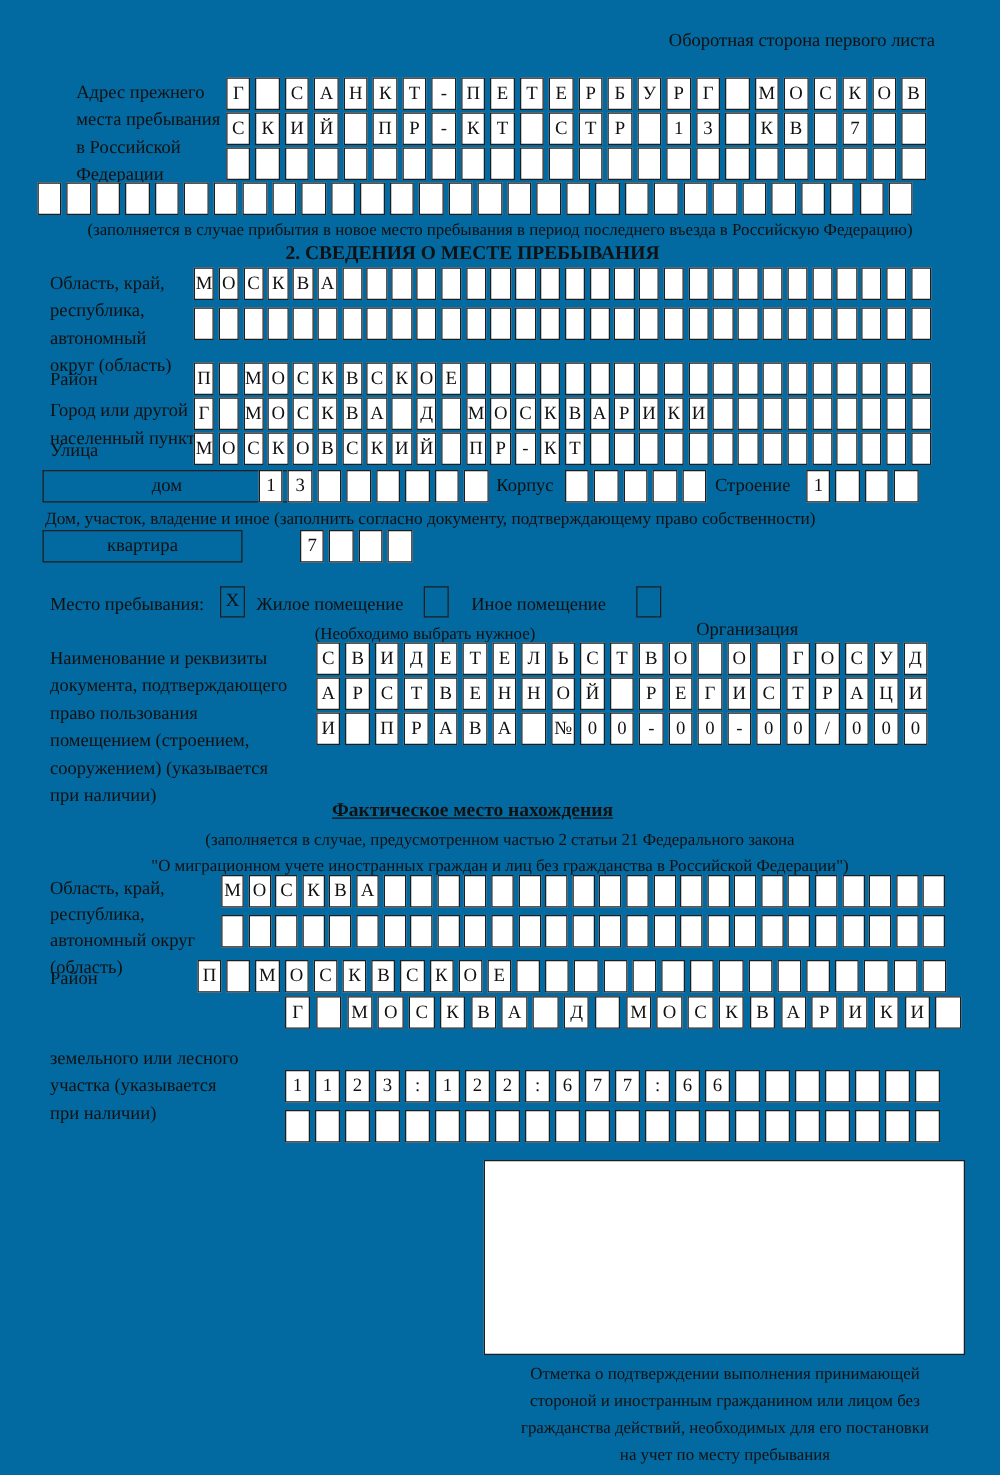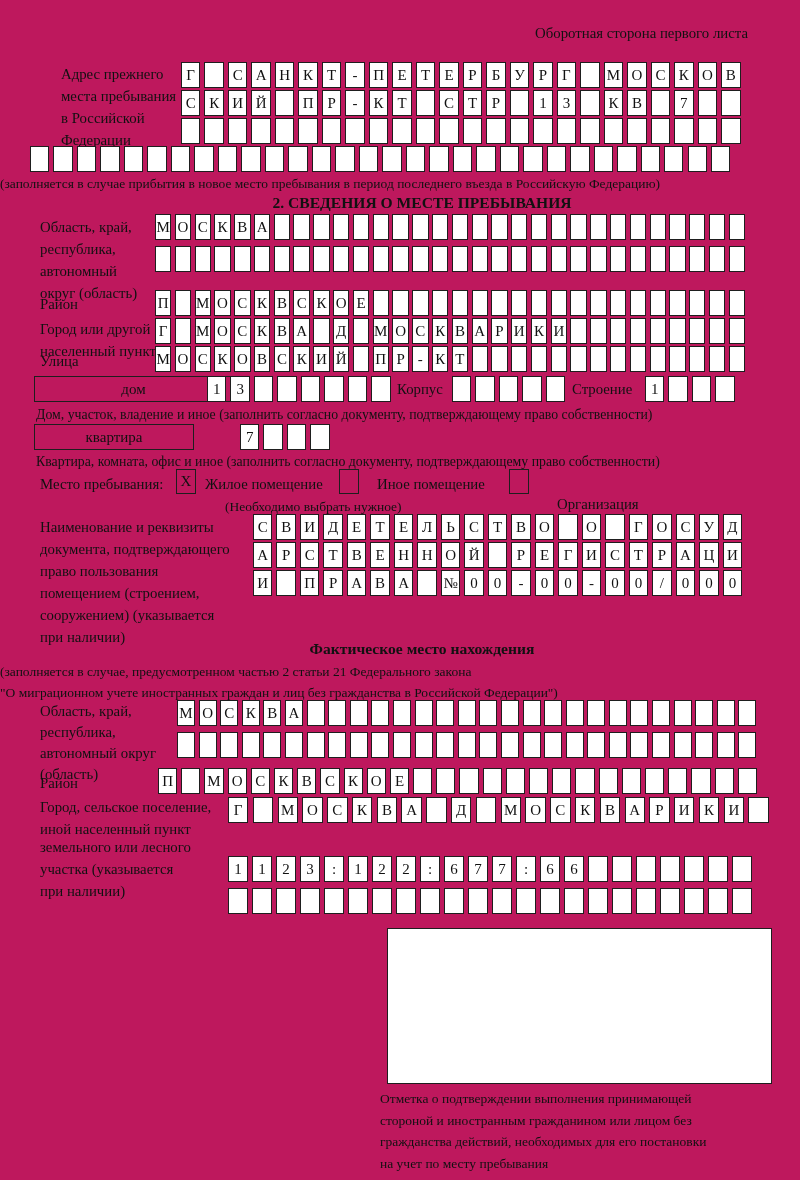--- a/index.html
+++ b/index.html
@@ -1,25 +1,25 @@
 <!DOCTYPE html>
 <html><head>
 <meta charset="utf-8">
 <style>
   html,body { margin:0; padding:0; background:#fff; }
   #page {
-    position:relative; width:800px; height:1180px; background:#be185d;
+    position:relative; width:800px; height:1180px; background:#0369a1;
     font-family:"Liberation Serif","DejaVu Serif",serif; color:#111;
     overflow:hidden;
   }
   .lbl { position:absolute; font-size:14.8px; line-height:22px; }
   .lbl.lh21 { line-height:21px; }
   .cap { position:absolute; font-size:13.5px; line-height:17px; }
-  .center { text-align:left; }
-  .title { position:absolute; left:0; width:756px; text-align:center; font-weight:700; font-size:15.6px;margin-left:44px; }
+  .center { text-align:center; }
+  .title { position:absolute; left:0; width:756px; text-align:center; font-weight:700; font-size:15.6px; }
   .boxrow { position:absolute; display:flex; }
   .box { box-sizing:border-box; border:1.4px solid #1e1e1e; height:26px;
          display:flex; align-items:center; justify-content:center;
          font-size:15px; background:#fff; }
   .p235 {gap:4.1px} .p235 .box{width:19.4px}
   .p198 {gap:3.4px} .p198 .box{width:16.4px}
   .p216 {gap:3.6px} .p216 .box{width:18px}
   .p232 {gap:4px}   .p232 .box{width:19.2px}
   .p248 {gap:4.4px} .p248 .box{width:20.4px}
   .p240 {gap:4px}   .p240 .box{width:20px}
@@ -361,21 +361,20 @@
     </div>
   <div class="cap" style="left:36px; top:406px; width:740px; font-size:13.8px;">Дом, участок, владение и иное (заполнить согласно документу, подтверждающему право собственности)</div>
 
   <div class="wbox" style="left:34px; top:424px; width:160px;">квартира</div>
   <div class="boxrow p235" style="left:240px; top:424px;">
       <span class="box">7</span>
       <span class="box"></span>
       <span class="box"></span>
       <span class="box"></span>
     </div>
-  <div class="cap" style="left:36px; top:453px; width:740px; font-size:13.8px;">Квартира, комната, офис и иное (заполнить согласно документу, подтверждающему право собственности)</div>
 
   <div class="lbl" style="left:40px; top:473px;">Место пребывания:</div>
   <div class="cbox" style="left:176px; top:469px;">X</div>
   <div class="lbl" style="left:205px; top:473px;">Жилое помещение</div>
   <div class="cbox" style="left:339px; top:469px;"></div>
   <div class="lbl" style="left:377px; top:473px;">Иное помещение</div>
   <div class="cbox" style="left:509px; top:469px;"></div>
   <div class="lbl" style="left:557px; top:473px;margin-top:20px;">Организация</div>
   <div class="cap center" style="left:225px; top:498px; width:230px;">(Необходимо выбрать нужное)</div>
 
@@ -450,21 +449,21 @@
       <span class="box">0</span>
       <span class="box">-</span>
       <span class="box">0</span>
       <span class="box">0</span>
       <span class="box">/</span>
       <span class="box">0</span>
       <span class="box">0</span>
       <span class="box">0</span>
     </div>
 
-  <div class="title" style="top:640px;">Фактическое место нахождения</div>
+  <div class="title" style="top:640px;text-decoration:underline;">Фактическое место нахождения</div>
   <div class="cap center" style="left:0; top:663px; width:800px;">(заполняется в случае, предусмотренном частью 2 статьи 21 Федерального закона</div>
   <div class="cap center" style="left:0; top:684px; width:800px;">"О миграционном учете иностранных граждан и лиц без гражданства в Российской Федерации")</div>
 
   <div class="lbl lh21" style="left:40px; top:701px; width:135px;">
       <div>Область, край,</div>
       <div>республика,</div>
       <div>автономный округ</div>
       <div>(область)</div>
     </div>
   <div class="boxrow p216" style="left:177px; top:700px;">
@@ -549,24 +548,20 @@
       <span class="box"></span>
       <span class="box"></span>
       <span class="box"></span>
       <span class="box"></span>
       <span class="box"></span>
       <span class="box"></span>
       <span class="box"></span>
       <span class="box"></span>
     </div>
 
-  <div class="lbl" style="left:40px; top:796px; width:190px;">
-      <div>Город, сельское поселение,</div>
-      <div>иной населенный пункт</div>
-    </div>
   <div class="boxrow p248" style="left:228px; top:797px;">
       <span class="box">Г</span>
       <span class="box"></span>
       <span class="box">М</span>
       <span class="box">О</span>
       <span class="box">С</span>
       <span class="box">К</span>
       <span class="box">В</span>
       <span class="box">А</span>
       <span class="box"></span>

